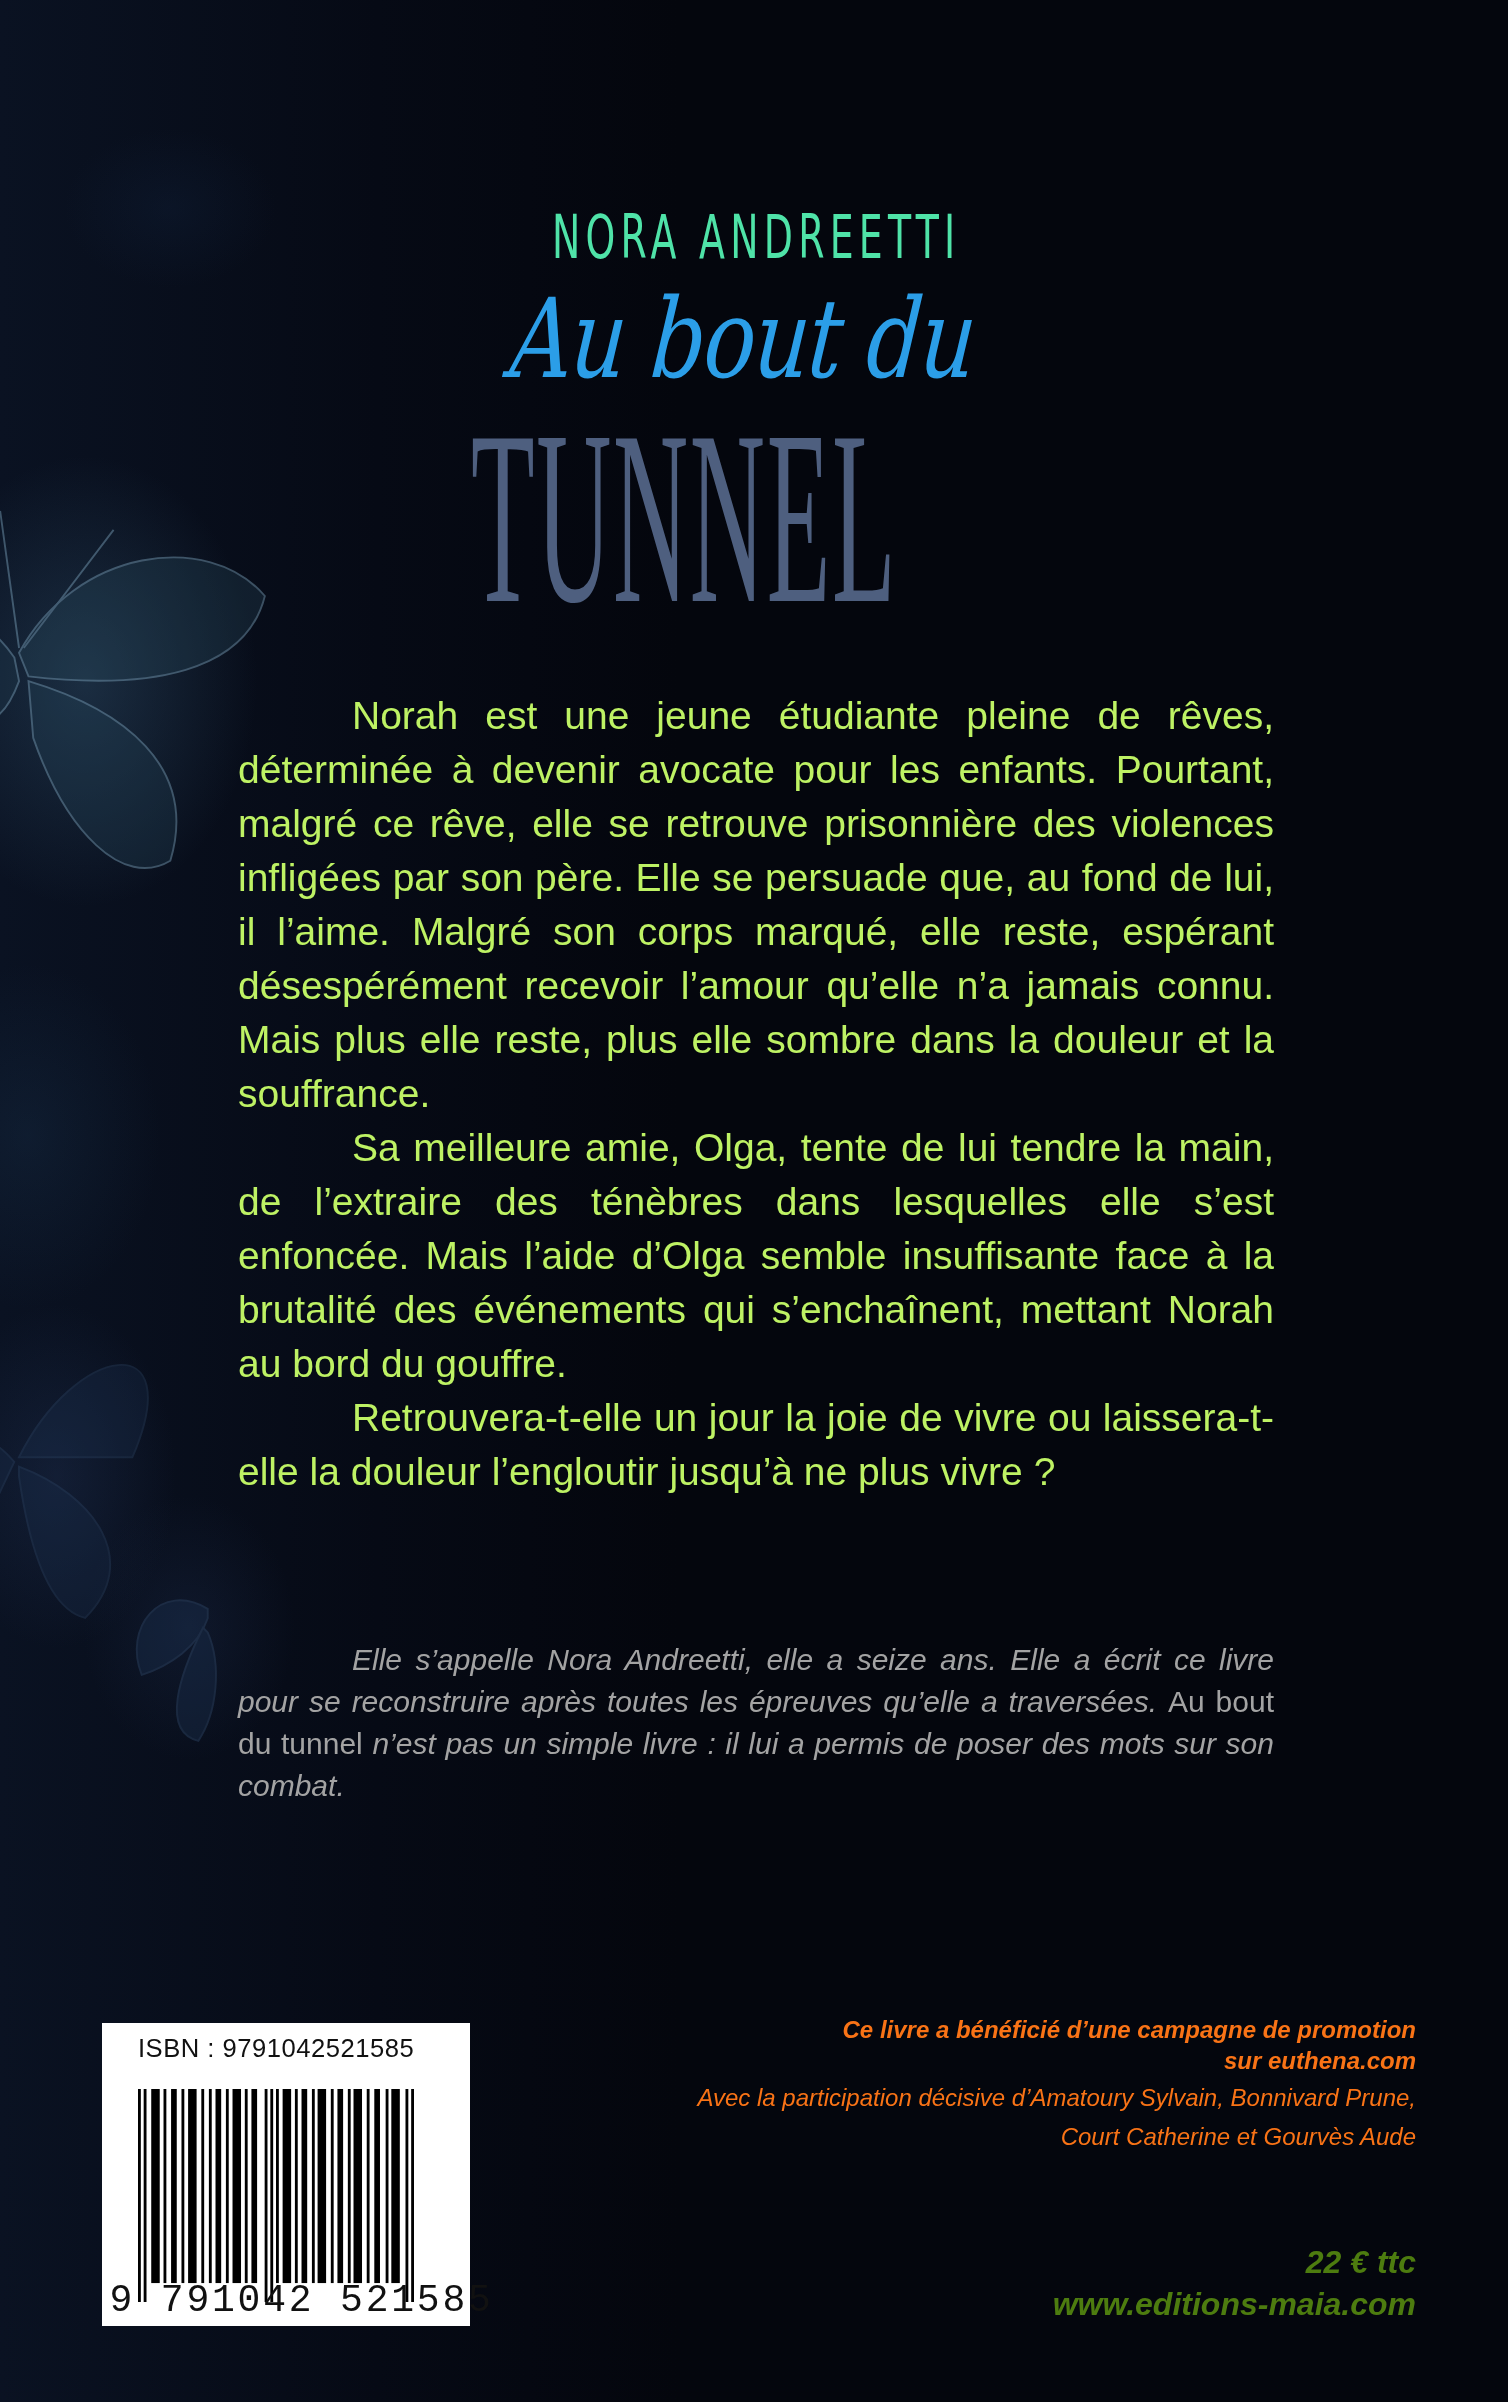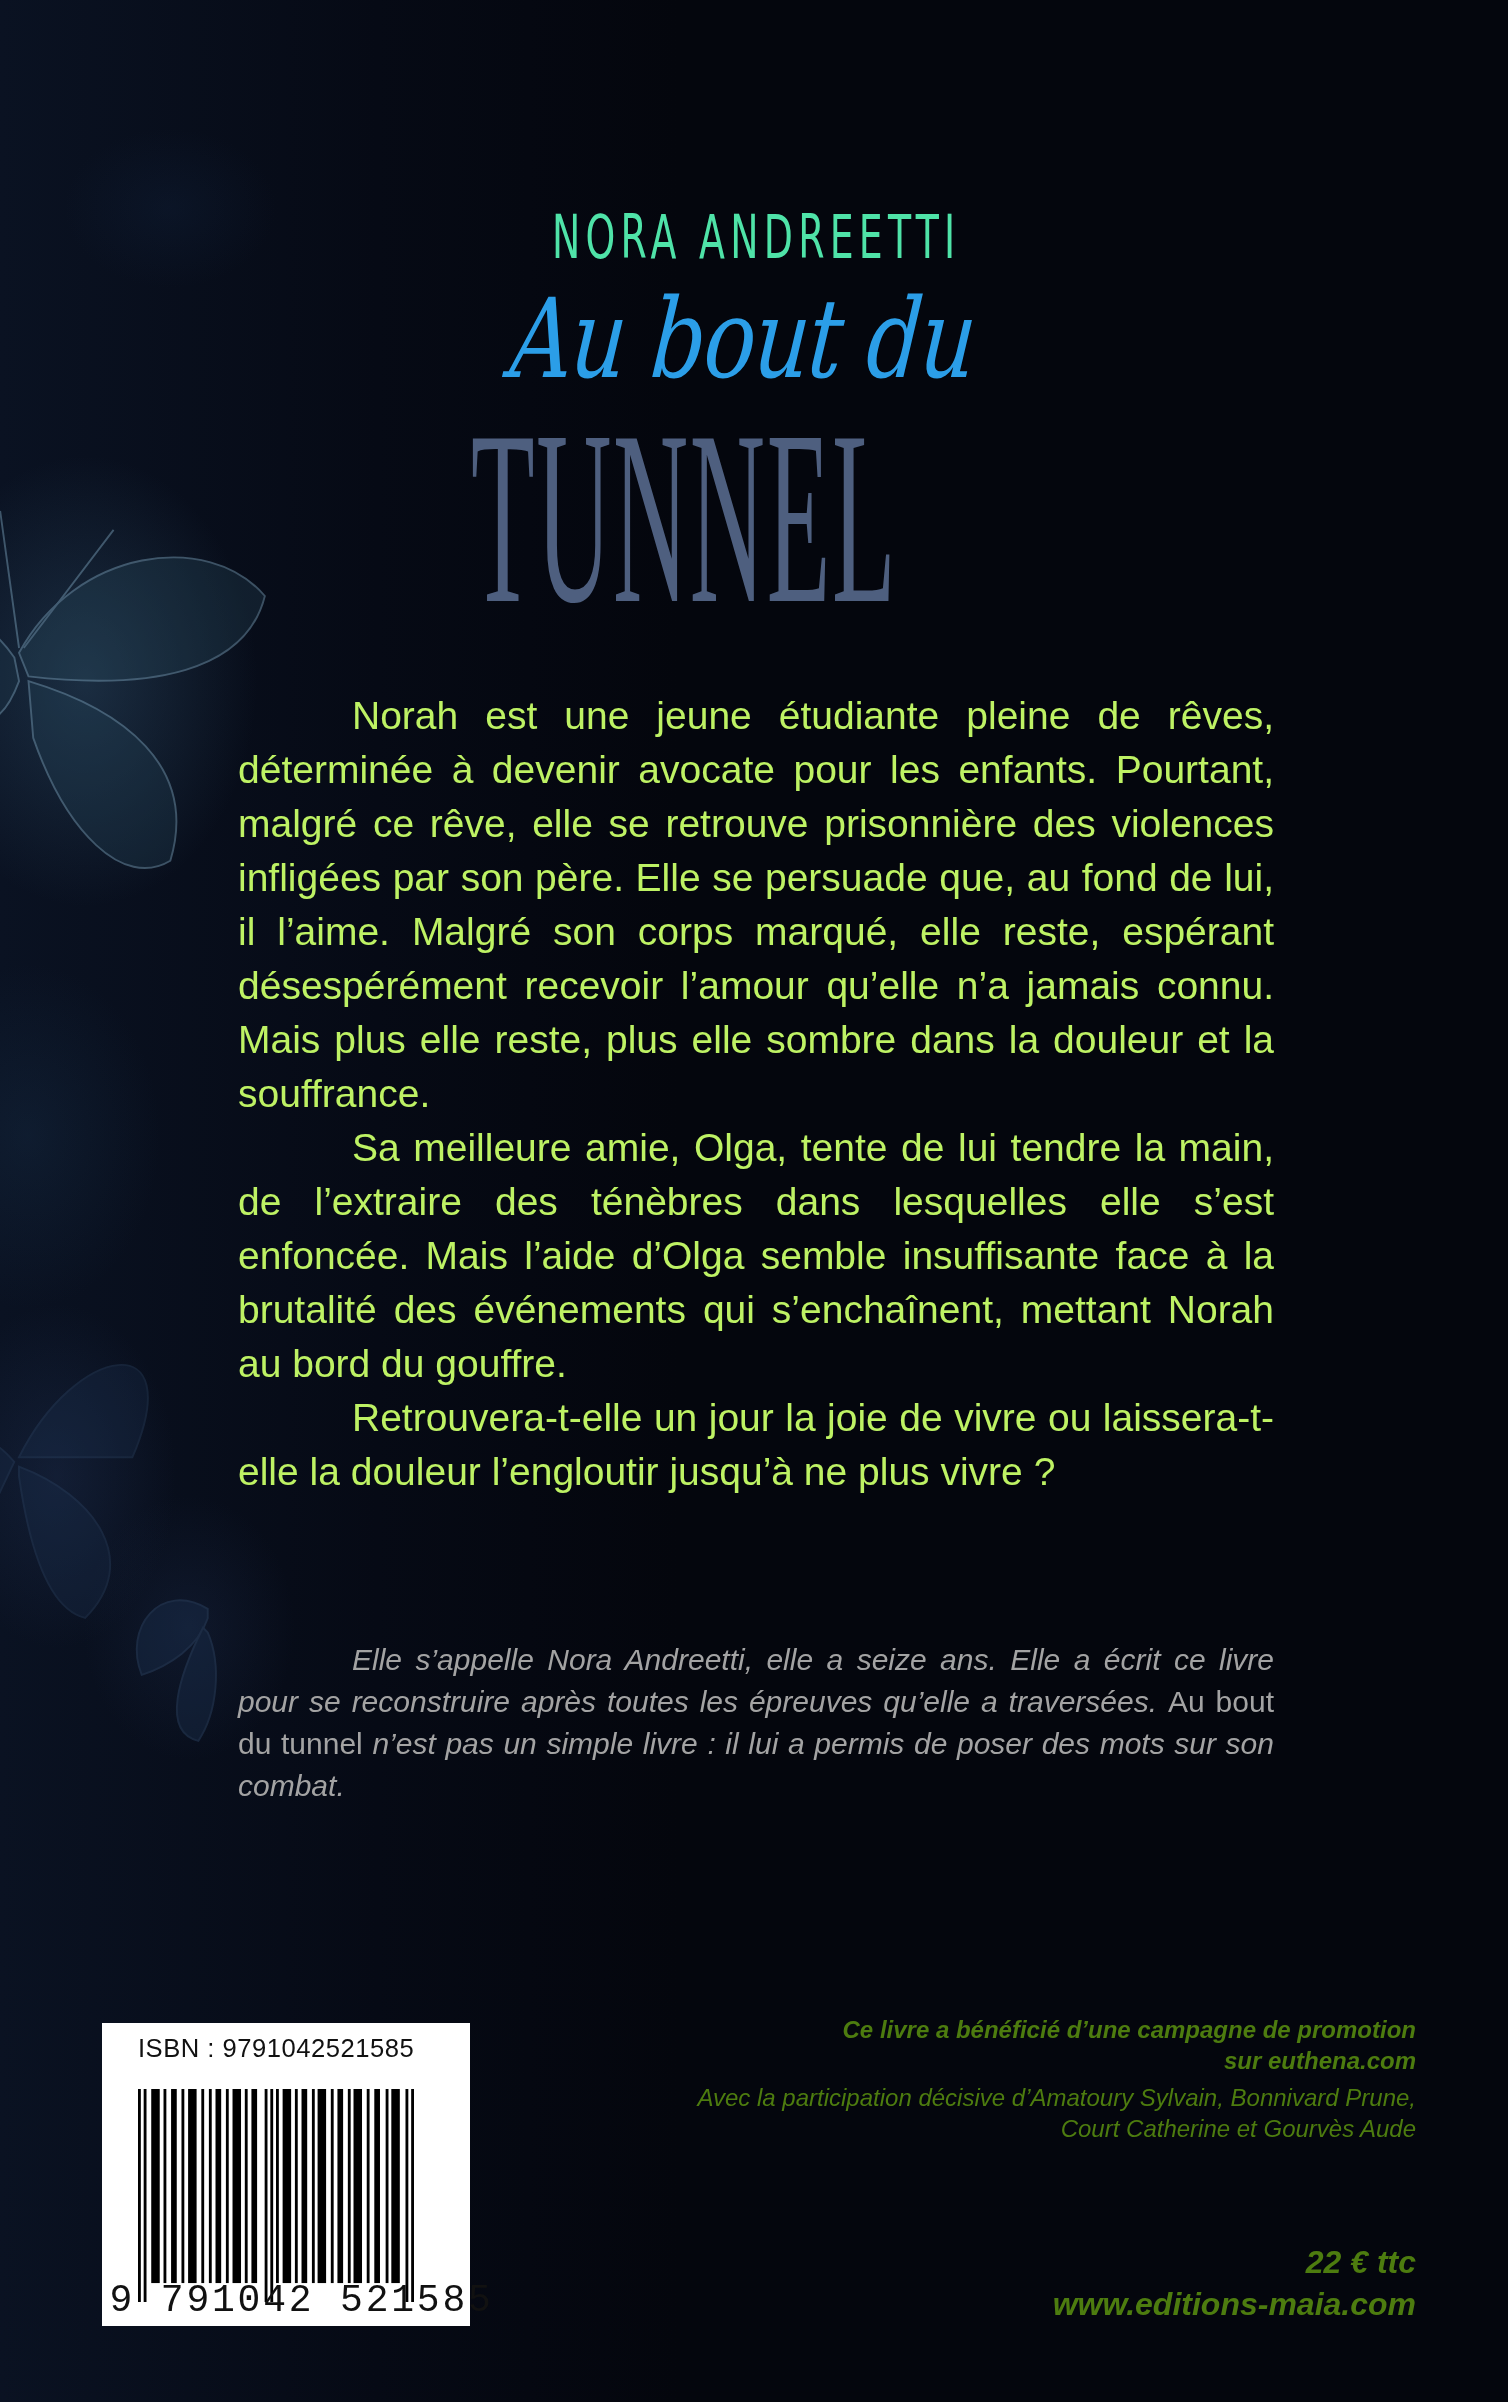--- a/index.html
+++ b/index.html
@@ -63,21 +63,21 @@
     letter-spacing: 0.5px; white-space: nowrap;
   }
   .bars { position: absolute; left: 36px; top: 66px; width: 276px; height: 213px; }
   .bar-digits {
     position: absolute; left: 7.6px; top: 256px; font-size: 38px; color: #111;
     font-family: Liberation Mono, monospace; letter-spacing: 2.8px; white-space: nowrap;
     background: transparent;
   }
   .credits {
     position: absolute; right: 92px; top: 2014px; width: 852px; text-align: right;
-    color: #4d7c0f; font-style: italic; line-height: 31px;
+    color: #f97316; font-style: italic; line-height: 31px;
   }
   .credits .promo { font-weight: bold; font-size: 24px; }
   .credits .thanks { font-size: 24px; margin-top: 5.7px; }
   .price {
     position: absolute; right: 92px; top: 2241px; text-align: right;
     color: #4d7c0f; font-style: italic; font-weight: bold; font-size: 32px; line-height: 42px;
   }
 </style>
 </head>
 <body>
@@ -158,20 +158,20 @@
         <rect x="289" y="0" width="3" height="225"></rect>
     </g>
   </svg>
   <div class="bar-digits">9 791042 521585</div>
 </div>
 
 <div class="credits">
   <div class="promo">Ce livre a bénéficié d’une campagne de promotion</div>
   <div class="promo">sur euthena.com</div>
   <div class="thanks">Avec la participation décisive d’Amatoury Sylvain, Bonnivard Prune,</div>
-  <div class="thanks" style="margin-top:0">Court Catherine et Gourvès Aude</div>
+  <div class="thanks" style="margin-top:8px">Court Catherine et Gourvès Aude</div>
 </div>
 
 <div class="price">
   <div>22 € ttc</div>
   <div>www.editions-maia.com</div>
 </div>
 
 
 </body></html>

